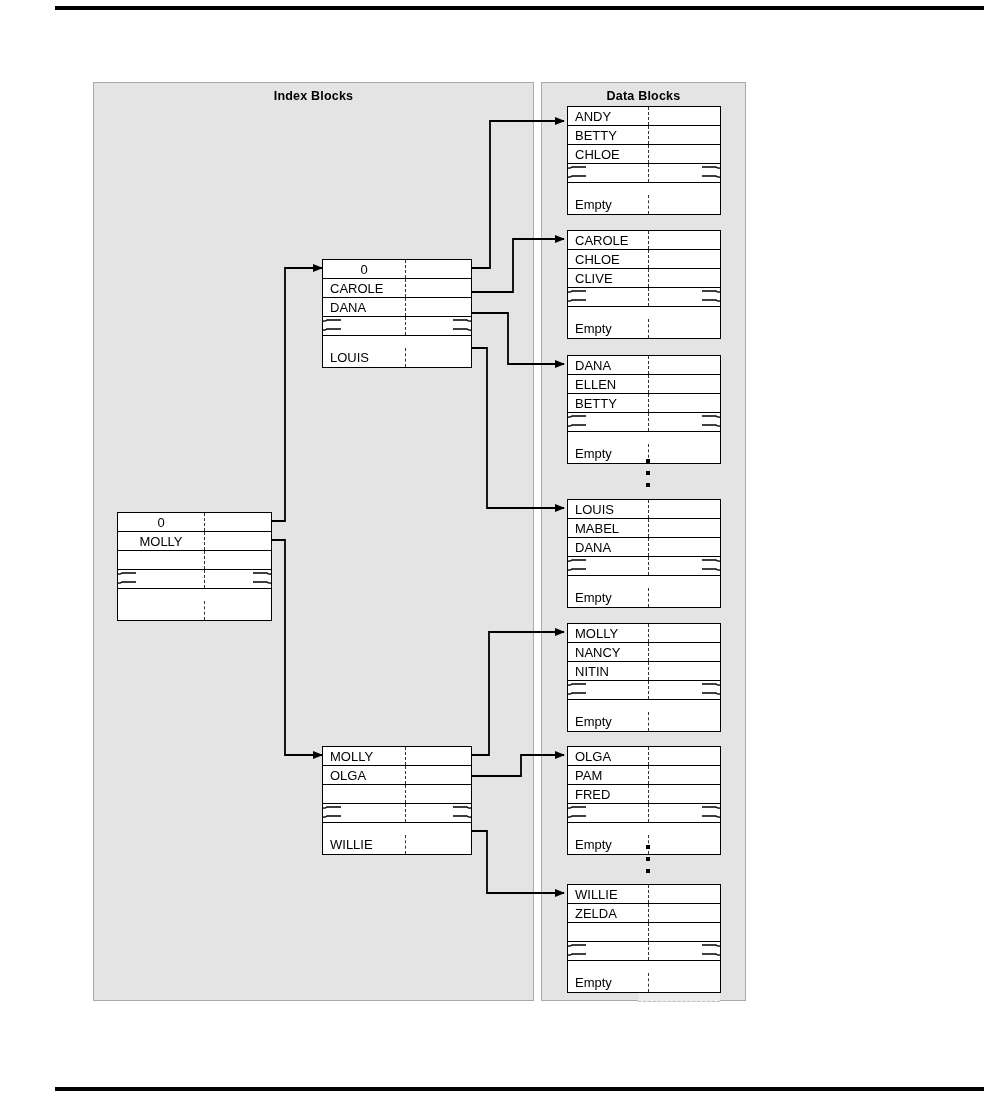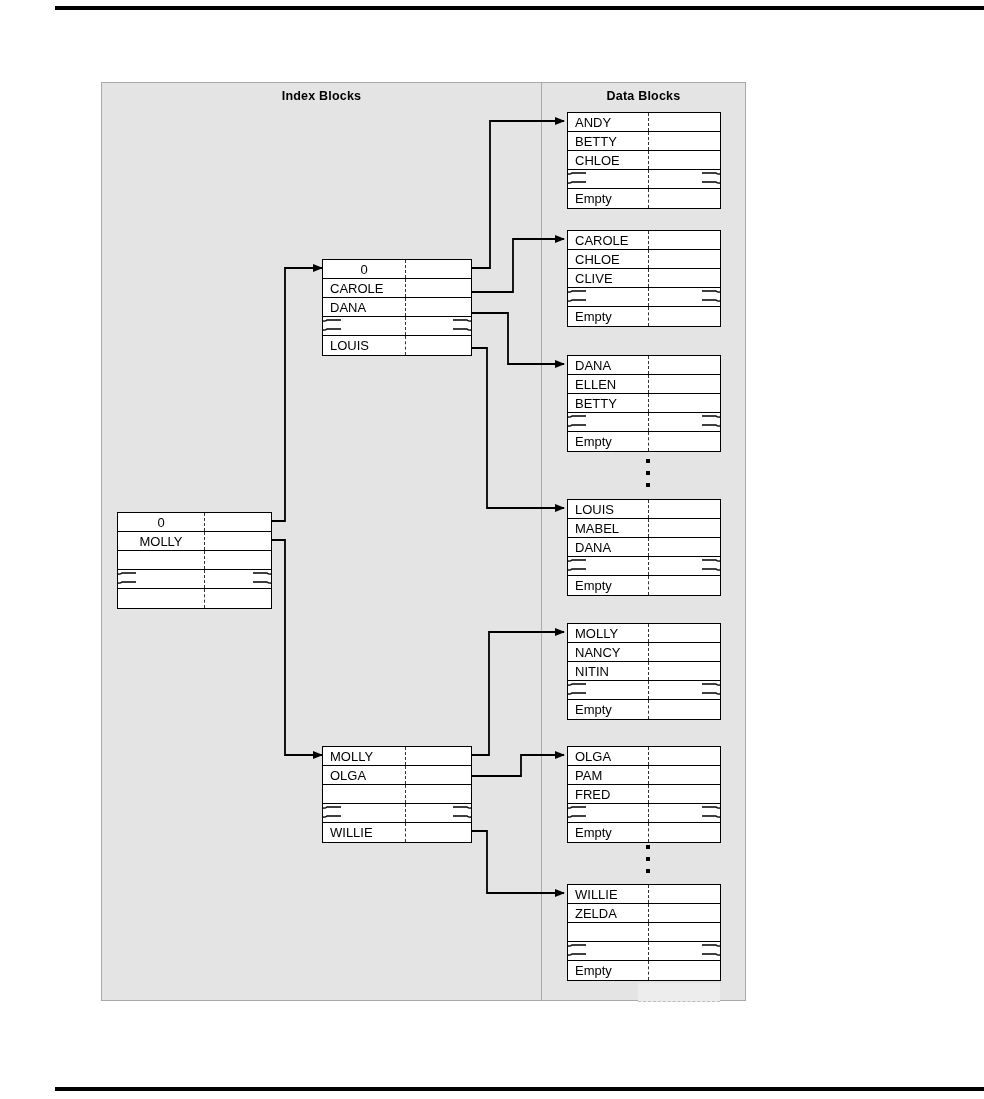--- a/index.html
+++ b/index.html
@@ -12,21 +12,21 @@
 
   .rule{position:absolute;background:#000;height:4px;}
   #rule-top{left:55px;top:6px;width:929px;}
   #rule-bottom{left:55px;top:1087px;width:929px;}
 
   
   .panel{
     position:absolute;background:#e4e4e4;border:1px solid #a9a9a9;
     box-sizing:border-box;
   }
-  #panel-index{left:93px;top:82px;width:441px;height:919px;margin-left:8px;}
+  #panel-index{left:93px;top:82px;width:441px;height:919px;}
   #panel-data{left:541px;top:82px;width:205px;height:919px;}
 
   .panel-title{
     position:absolute;width:100%;text-align:center;top:6px;left:0;
     font-size:12.5px;font-weight:bold;color:#000;letter-spacing:.2px;
   }
 
   
   #data-artifact{
     position:absolute;left:638px;top:983px;width:82px;height:18px;
@@ -35,21 +35,21 @@
 
   
   .block{
     position:absolute;background:#ffffff;border:1.5px solid #000;
     box-sizing:content-box;
   }
   .row{
     position:relative;height:19px;box-sizing:border-box;
     border-bottom:1.2px solid #000;background:#fff;overflow:hidden;
   }
-  .row:last-child{border-bottom:none;}
+  .row:last-child{border-bottom:none;margin-top:12px;}
   .row .label{
     position:absolute;left:7px;top:1px;font-size:13px;color:#000;
     line-height:18px;white-space:nowrap;
   }
   .row.center .label{left:0;width:var(--keyw,86px);text-align:center;}
   .row .divider{
     position:absolute;top:0;bottom:0;width:0;
     border-left:1.4px dashed #333;
   }
   
@@ -197,21 +197,21 @@
             <path d="M29,13 C25,9 21,16 17,12 L3,12" fill="none" stroke="#000" stroke-width="1.4"></path>
           </svg></span>
         <span class="label"></span>
       </div>
       <div class="row" style="--keyw: 82px;">
         <div class="divider" style="left: 82px;"></div>
         <span class="label">WILLIE</span>
       </div>
     </div>
 
-  <div class="block" id="blk-d1" style="left:567px;top:112px;width:152px;">
+  <div class="block" id="blk-d1" style="left:567px;top:106px;width:152px;">
       <div class="row" style="--keyw: 80px;">
         <div class="divider" style="left: 80px;"></div>
         <span class="label">ANDY</span>
       </div>
       <div class="row" style="--keyw: 80px;">
         <div class="divider" style="left: 80px;"></div>
         <span class="label">BETTY</span>
       </div>
       <div class="row" style="--keyw: 80px;">
         <div class="divider" style="left: 80px;"></div>

